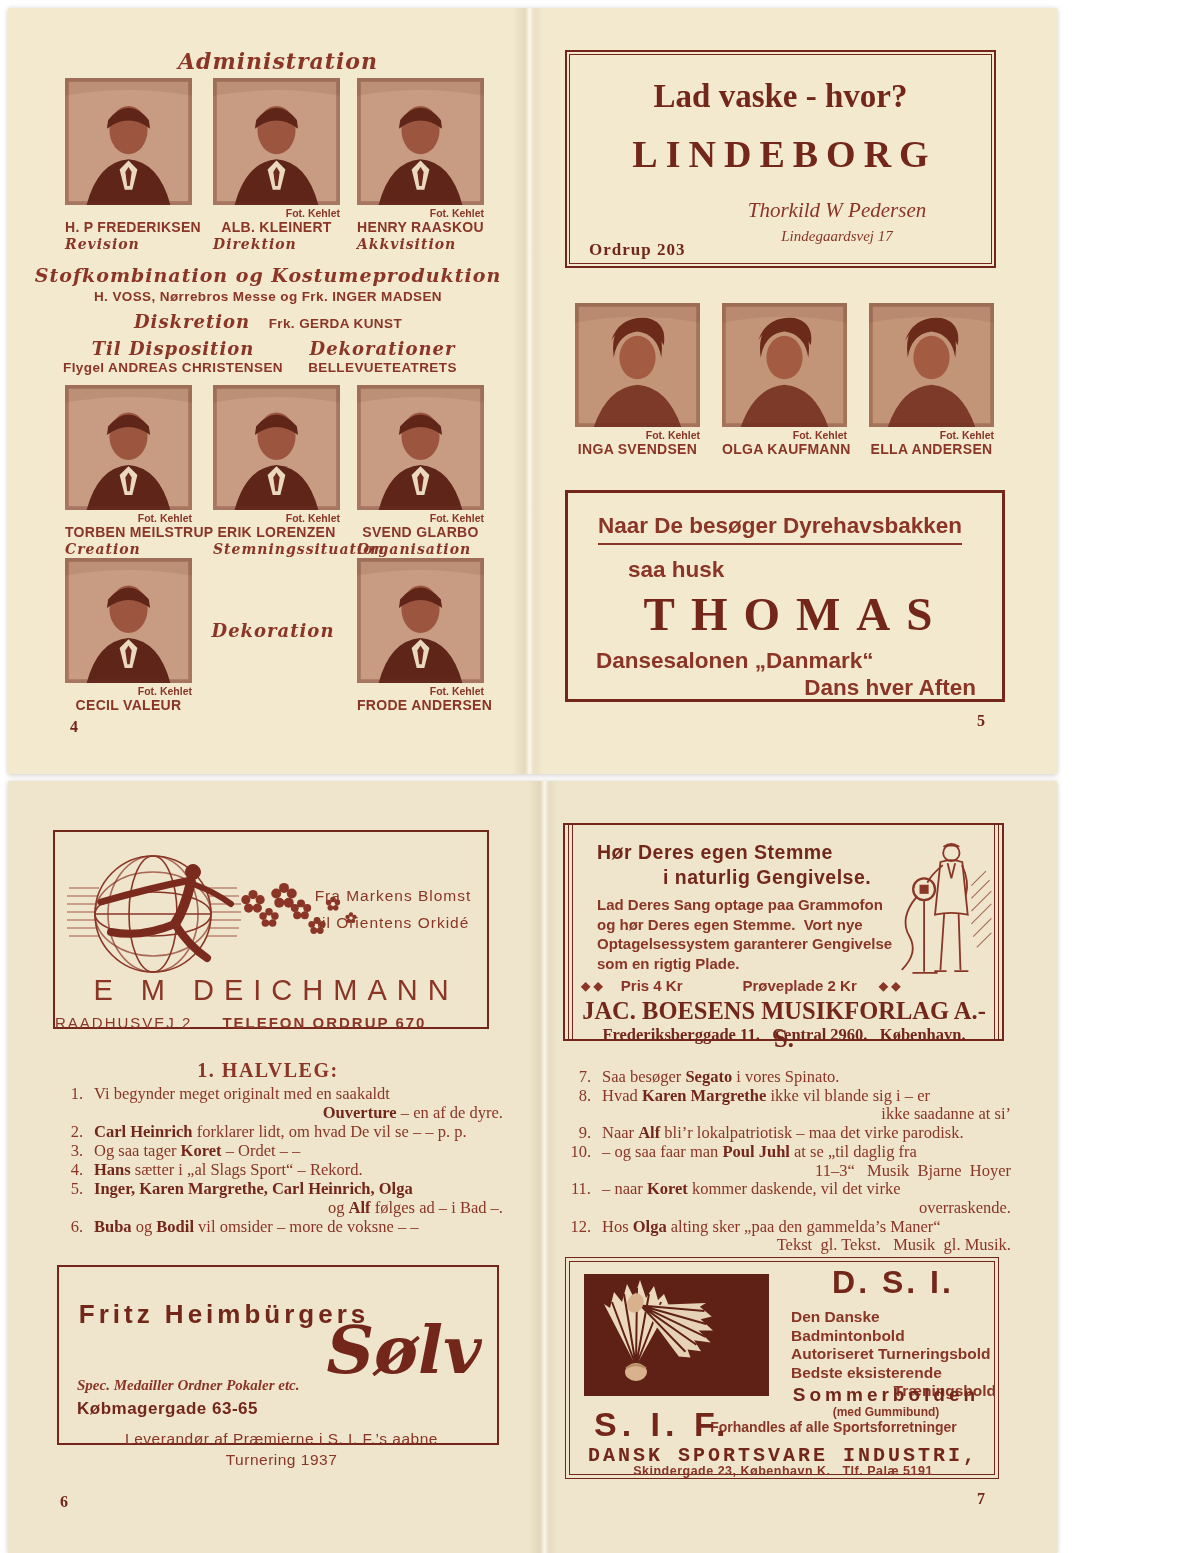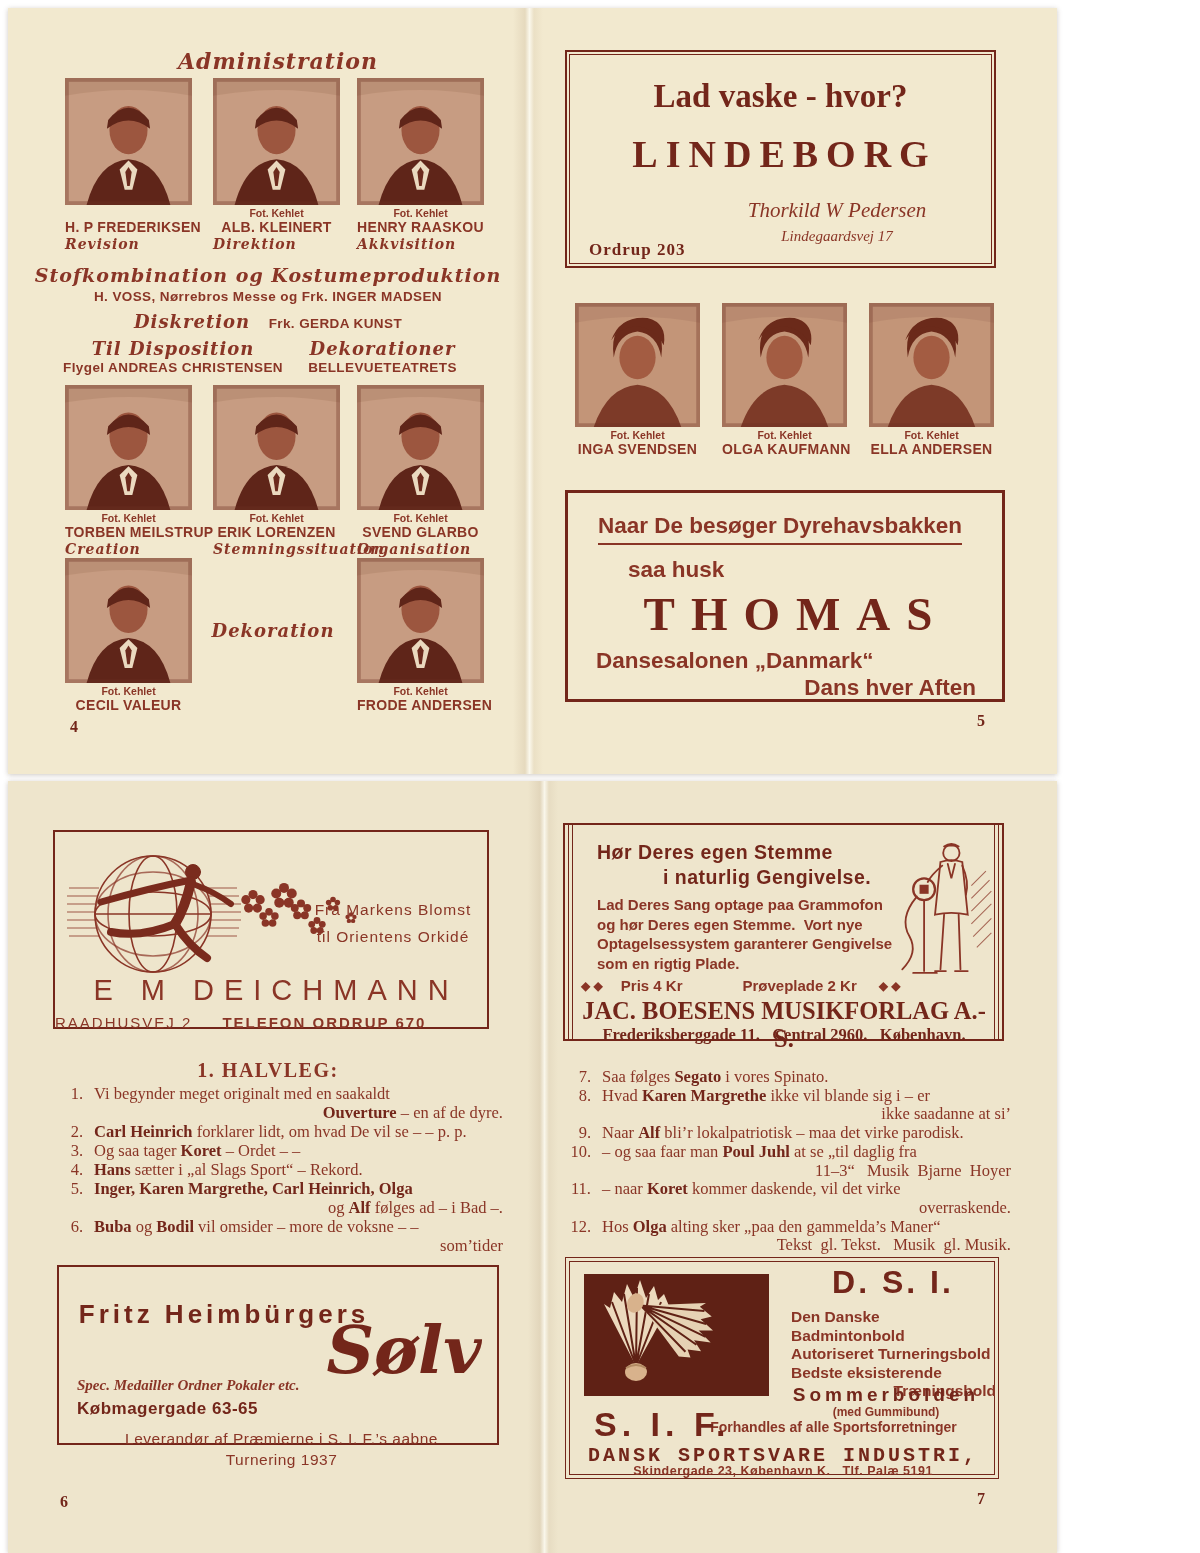--- a/index.html
+++ b/index.html
@@ -24,21 +24,21 @@
   .script{font-family:"DejaVu Serif",serif;font-style:italic;font-weight:700;letter-spacing:1px;}
   .center{text-align:center;}
   .right{text-align:right;}
   .caps{font-weight:700;font-size:13.5px;letter-spacing:.4px;color:var(--ink);}
   
   .photo{position:absolute;width:127px;}
   .photo .ph{display:block;width:100%;height:127px;}
   .photo.h125 .ph{height:125px;}
   .photo.w124{width:125px;}
   .photo.w124 .ph{height:124px;}
-  .photo .credit{font-size:10.5px;font-weight:700;text-align:center;height:14px;padding-top:2px;color:var(--ink);}
+  .photo .credit{font-size:10.5px;font-weight:700;text-align:right;height:14px;padding-top:2px;color:var(--ink);}
   .photo .pname{font-size:14px;font-weight:700;text-align:center;letter-spacing:.3px;white-space:nowrap;color:var(--ink);}
   .photo .prole{font-size:14px;margin-top:1px;color:var(--ink);}
   
   .adbox{position:absolute;border:2px solid var(--ink2);}
   
   .list{position:absolute;font-family:"Liberation Serif",serif;font-size:16.5px;line-height:19px;color:var(--ink);}
   .li{display:flex;}
   .li .num{flex:none;width:28px;text-align:right;margin-right:11px;}
   .li .txt{white-space:pre-wrap;}
   .li.cont{justify-content:flex-end;padding-right:2px;}
@@ -245,21 +245,21 @@
         <g fill="#8a3526">
           <use href="#flower" transform="translate(188,58) scale(1.15)"></use>
           <use href="#flower" transform="translate(204,74) scale(0.95)"></use>
           <use href="#flower" transform="translate(219,52) scale(1.25)"></use>
           <use href="#flower" transform="translate(236,66) scale(1.0)"></use>
           <use href="#flower" transform="translate(252,82) scale(0.85)"></use>
           <use href="#flower" transform="translate(268,60) scale(0.7)"></use>
           <use href="#flower" transform="translate(286,74) scale(0.55)"></use>
         </g>
       </svg>
-      <div class="abs center" style="left:248px;top:50px;width:180px;font-size:15.5px;letter-spacing:1px;line-height:27px;margin-top:14px;">
+      <div class="abs center" style="left:248px;top:50px;width:180px;font-size:15.5px;letter-spacing:1px;line-height:27px;">
         <div>Fra Markens Blomst</div>
         <div>til Orientens Orkidé</div>
       </div>
       <div class="abs center" style="left:18px;top:142px;width:396px;font-size:29px;letter-spacing:10px;padding-left:10px;">E M DEICHMANN</div>
       <div class="abs" style="left:0;top:182px;width:100%;display:flex;gap:30px;font-size:15px;letter-spacing:2px;">
         <span>RAADHUSVEJ 2</span>
         <span style="font-weight:700;">TELEFON ORDRUP 670</span>
       </div>
     </div>
 
@@ -287,23 +287,20 @@
       <div class="li">
           <span class="num">5.</span>
           <span class="txt"><b>Inger, Karen Margrethe, Carl Heinrich, Olga</b></span>
         </div>
       <div class="li cont">
           <span class="txt"><span>og </span><b>Alf</b><span> følges ad – i Bad –.</span></span>
         </div>
       <div class="li">
           <span class="num">6.</span>
           <span class="txt"><b>Buba</b><span> og </span><b>Bodil</b><span> vil omsider – more de voksne – –</span></span>
-        </div>
-      <div class="li cont">
-          <span class="txt"><span>som’tider</span></span>
         </div>
     </div>
 
     <div class="adbox" style="left:49px;top:484px;width:442px;height:180px;">
       <div class="abs center" style="left:15px;top:32px;width:300px;font-weight:700;font-size:26px;letter-spacing:4px;color:var(--ink2);">Fritz Heimbürgers</div>
       <div class="abs serif" style="left:18px;top:110px;font-style:italic;font-weight:700;font-size:15px;">Spec.  Medailler  Ordner  Pokaler  etc.</div>
       <div class="abs" style="left:18px;top:132px;font-weight:700;font-size:17px;letter-spacing:.5px;color:var(--ink2);">Købmagergade 63-65</div>
       <div class="abs center" style="left:255px;top:44px;width:180px;font-family:'DejaVu Serif',serif;font-style:italic;font-weight:700;font-size:66px;color:var(--ink2);">Sølv</div>
       <div class="abs center" style="left:35px;top:163px;width:375px;font-size:15.5px;letter-spacing:.5px;">Leverandør af Præmierne i S. I. F.’s aabne</div>
       <div class="abs center" style="left:35px;top:184px;width:375px;font-size:15.5px;letter-spacing:.5px;">Turnering 1937</div>
@@ -353,21 +350,21 @@
         </g>
         <g stroke="#8a3526" stroke-width="1.2" opacity=".7">
           <path d="M84 56 l16 -16 M84 70 l20 -20 M84 84 l22 -22 M84 98 l22 -22 M86 112 l20 -20 M90 124 l16 -16"></path>
         </g>
       </svg>
     </div>
 
     <div class="list" style="left:555px;top:287px;width:450px;line-height:18.7px;">
       <div class="li">
           <span class="num">7.</span>
-          <span class="txt"><span>Saa følges </span><b>Segato</b><span> i vores Spinato.</span></span>
+          <span class="txt"><span>Saa besøger </span><b>Segato</b><span> i vores Spinato.</span></span>
         </div>
       <div class="li">
           <span class="num">8.</span>
           <span class="txt"><span>Hvad </span><b>Karen Margrethe</b><span> ikke vil blande sig i – er</span></span>
         </div>
       <div class="li cont">
           <span class="txt"><span>ikke saadanne at si’</span></span>
         </div>
       <div class="li">
           <span class="num">9.</span>

